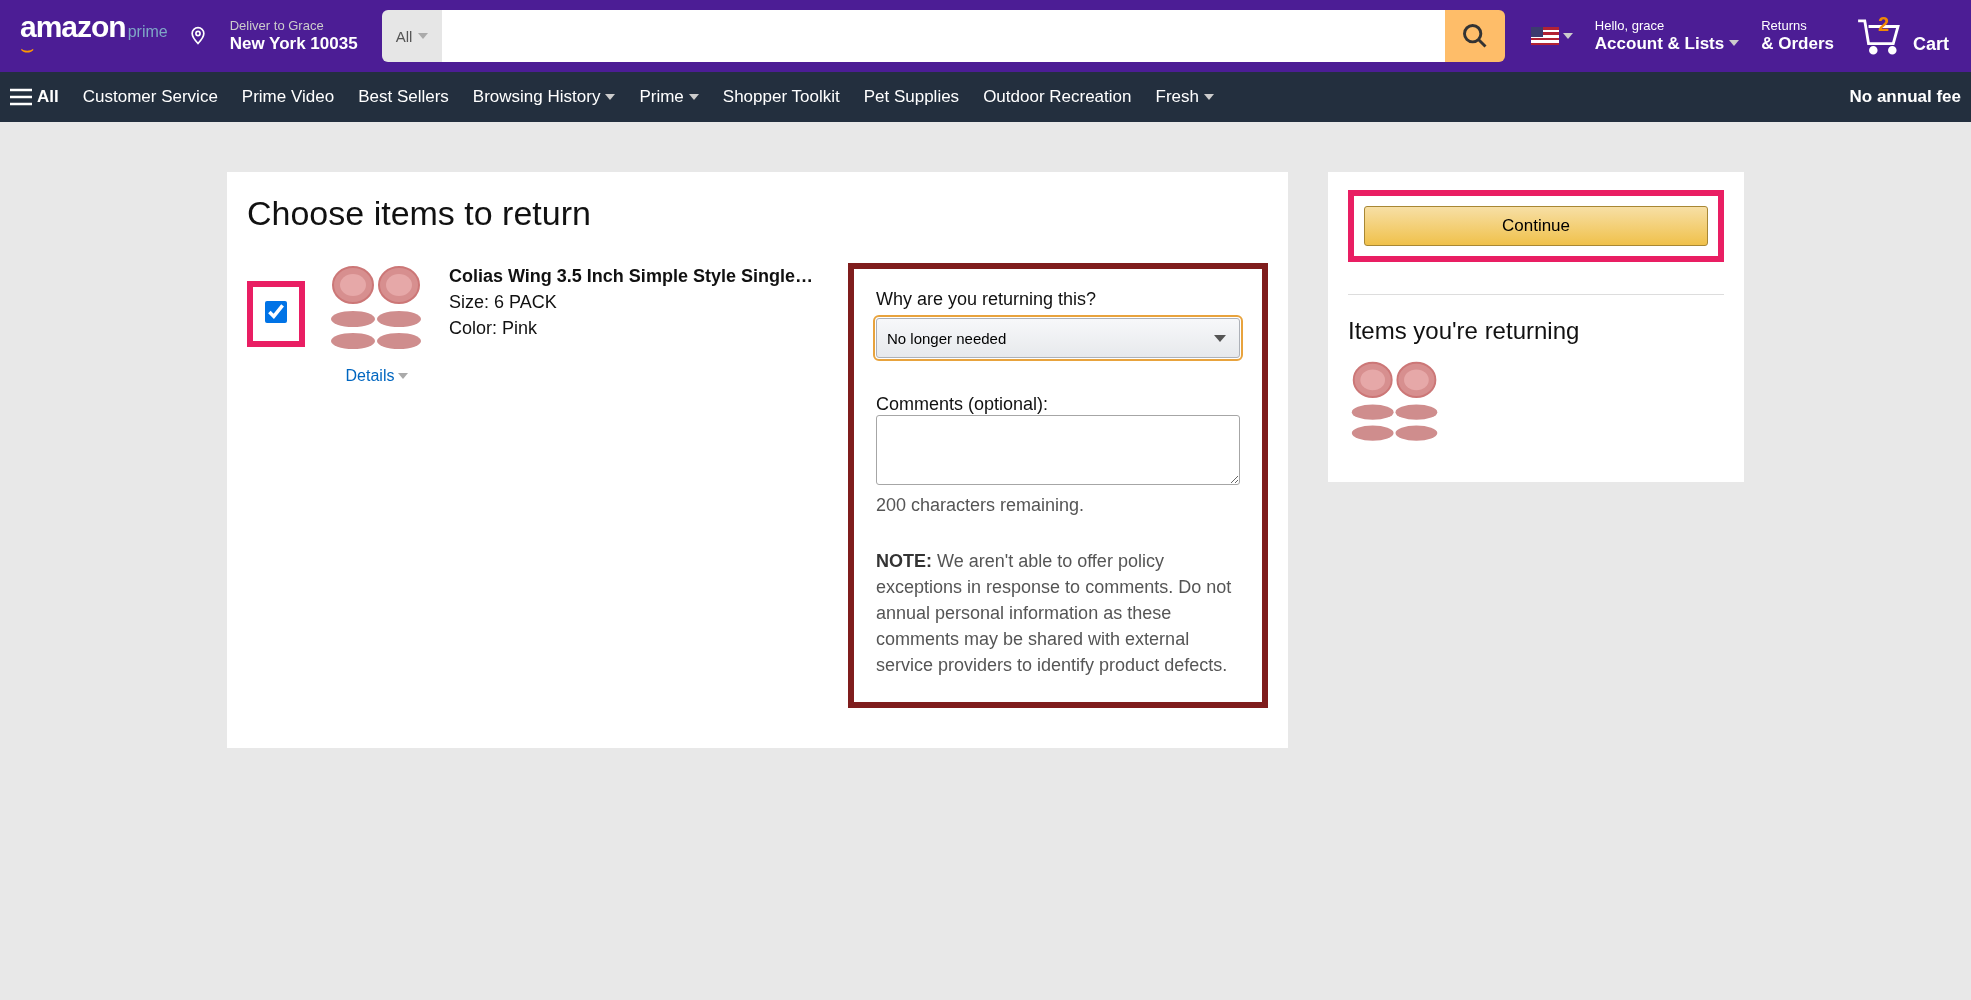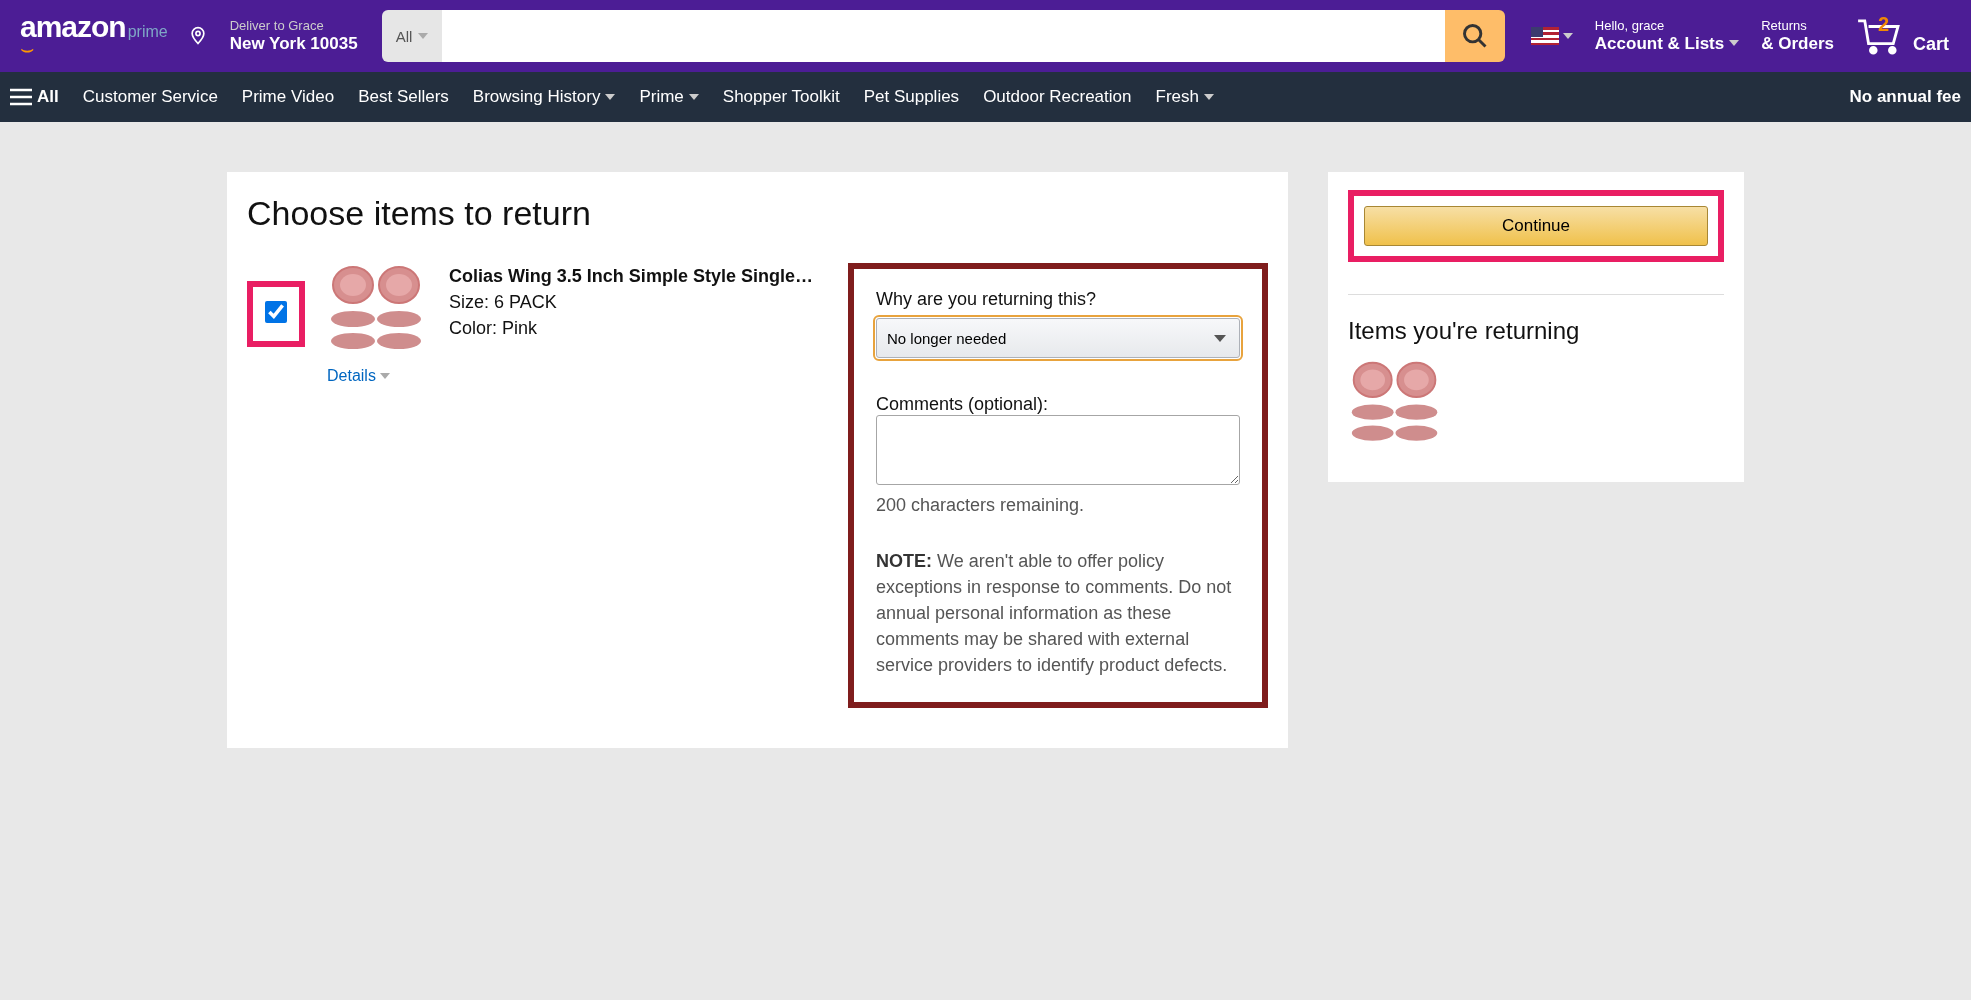--- a/index.html
+++ b/index.html
@@ -41,21 +41,21 @@
 
 .page { display:flex; gap:40px; padding:50px 14px 40px; max-width:1545px; margin:0 auto; align-items:flex-start;}
 .panel-left { background:#fff; flex:1; padding:22px 20px 40px; }
 .panel-right { background:#fff; width:416px; padding:18px 20px 28px; }
 
 h1.title { font-size:34px; font-weight:400; margin-bottom:30px; }
 
 .item-row { display:flex; gap:22px; align-items:flex-start; }
 .chk-wrap { border:6px solid #e91e63; padding:14px 12px; margin-top:18px;}
 .chk { width:22px; height:22px; accent-color:#0073e6; }
-.thumb-col { }
+.thumb-col { text-align:center; }
 .thumb { width:100px; height:100px; }
 .details-link { color:#0066c0; font-size:16px; display:inline-flex; align-items:center; gap:4px; margin-top:4px;}
 .meta { font-size:18px; line-height:1.45; }
 .meta .name { font-weight:700; }
 .meta .price { margin-top:6px; color:#555; }
 
 .reason-box { border:6px solid #7f1d1d; padding:20px 22px 24px; width:420px; margin-left:auto; }
 .reason-box label { font-size:18px; display:block; margin-bottom:8px; }
 .reason-select { width:100%; height:40px; font-size:15px; padding:0 10px; border:1px solid #adb1b8; background:linear-gradient(#f7f8fa,#e7e9ec); border-radius:3px; outline:2px solid #e8a33d; outline-offset:1px; appearance:none; -webkit-appearance:none; position:relative;}
 .select-wrap{position:relative;}

